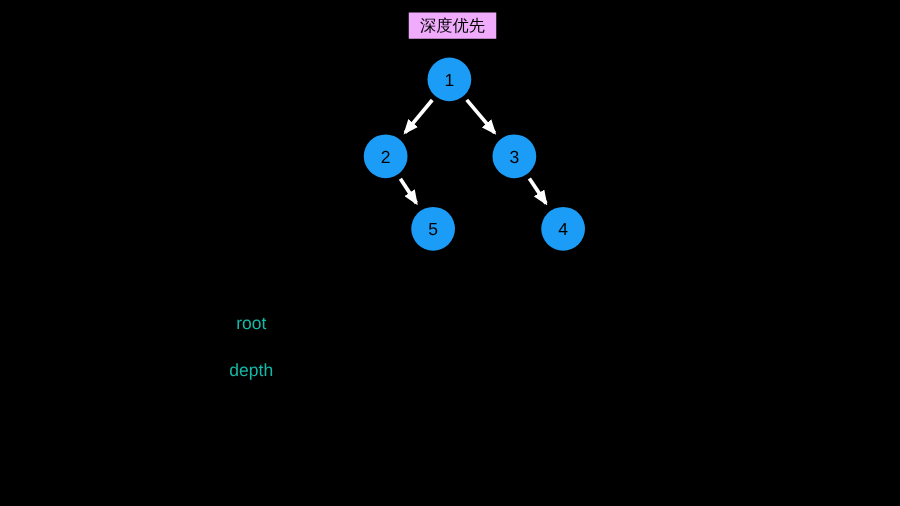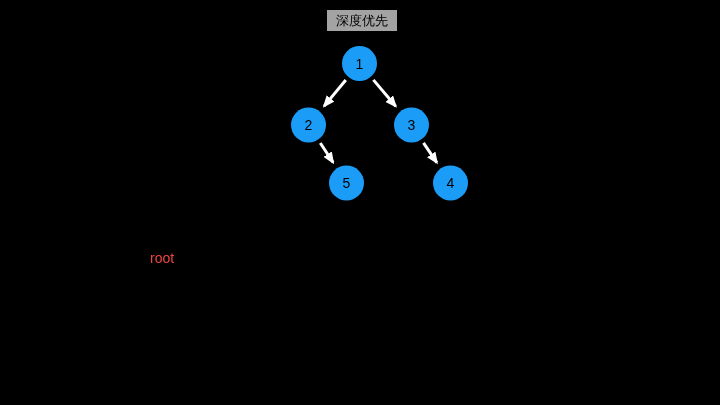--- a/index.html
+++ b/index.html
@@ -19,34 +19,34 @@
     position: absolute;
     left: 327px;
     top: 10px;
     width: 70px;
     height: 21px;
     line-height: 21px;
     text-align: center;
     font-size: 13px;
     font-weight: 400;
     color: #000000;
-    background: #a3a3a3;
+    background: #f0abfc;
   }
   .tree-svg {
     position: absolute;
     left: 0;
     top: 0;
   }
   .var-label {
     position: absolute;
     left: 150px;
     width: 102px;
-    text-align: left;
+    text-align: center;
     font-size: 14px;
-    color: #ef4444;
+    color: #14b8a6;
     white-space: nowrap;
   }
   .var-root  { top: 250px; }
   .var-depth { top: 288px; }
   .var-ans   { top: 327px; }
 </style>
 </head>
 <body>
 
 <div class="slide">
@@ -83,14 +83,15 @@
           <text x="346.5" y="183" fill="#000000" font-size="14" text-anchor="middle" dominant-baseline="central">5</text>
         </g>
         <g>
           <circle cx="450.5" cy="183" r="17.5" fill="#1B9CF6"></circle>
           <text x="450.5" y="183" fill="#000000" font-size="14" text-anchor="middle" dominant-baseline="central">4</text>
         </g>
       </g>
   </svg>
 
   <div class="var-label var-root">root</div>
+  <div class="var-label var-depth">depth</div>
 
 </div>
 
 </body></html>

